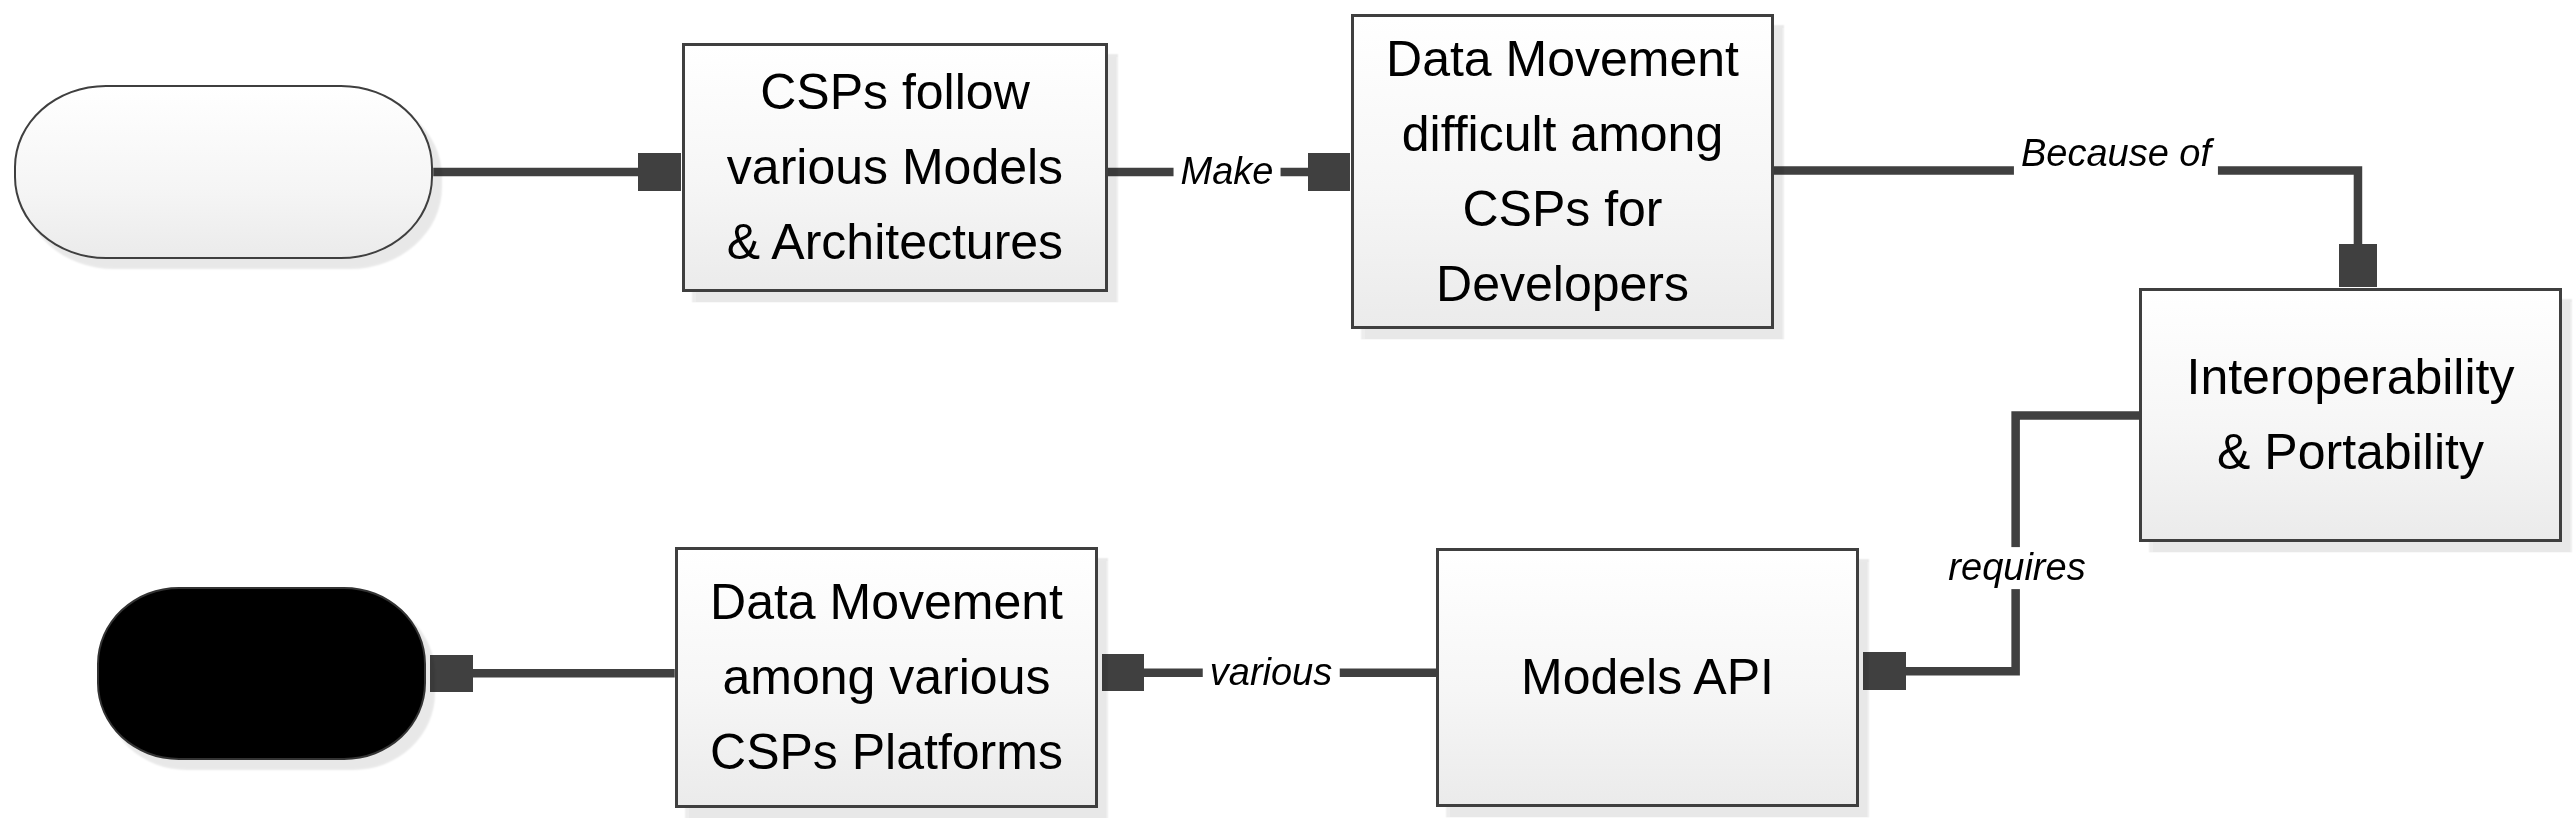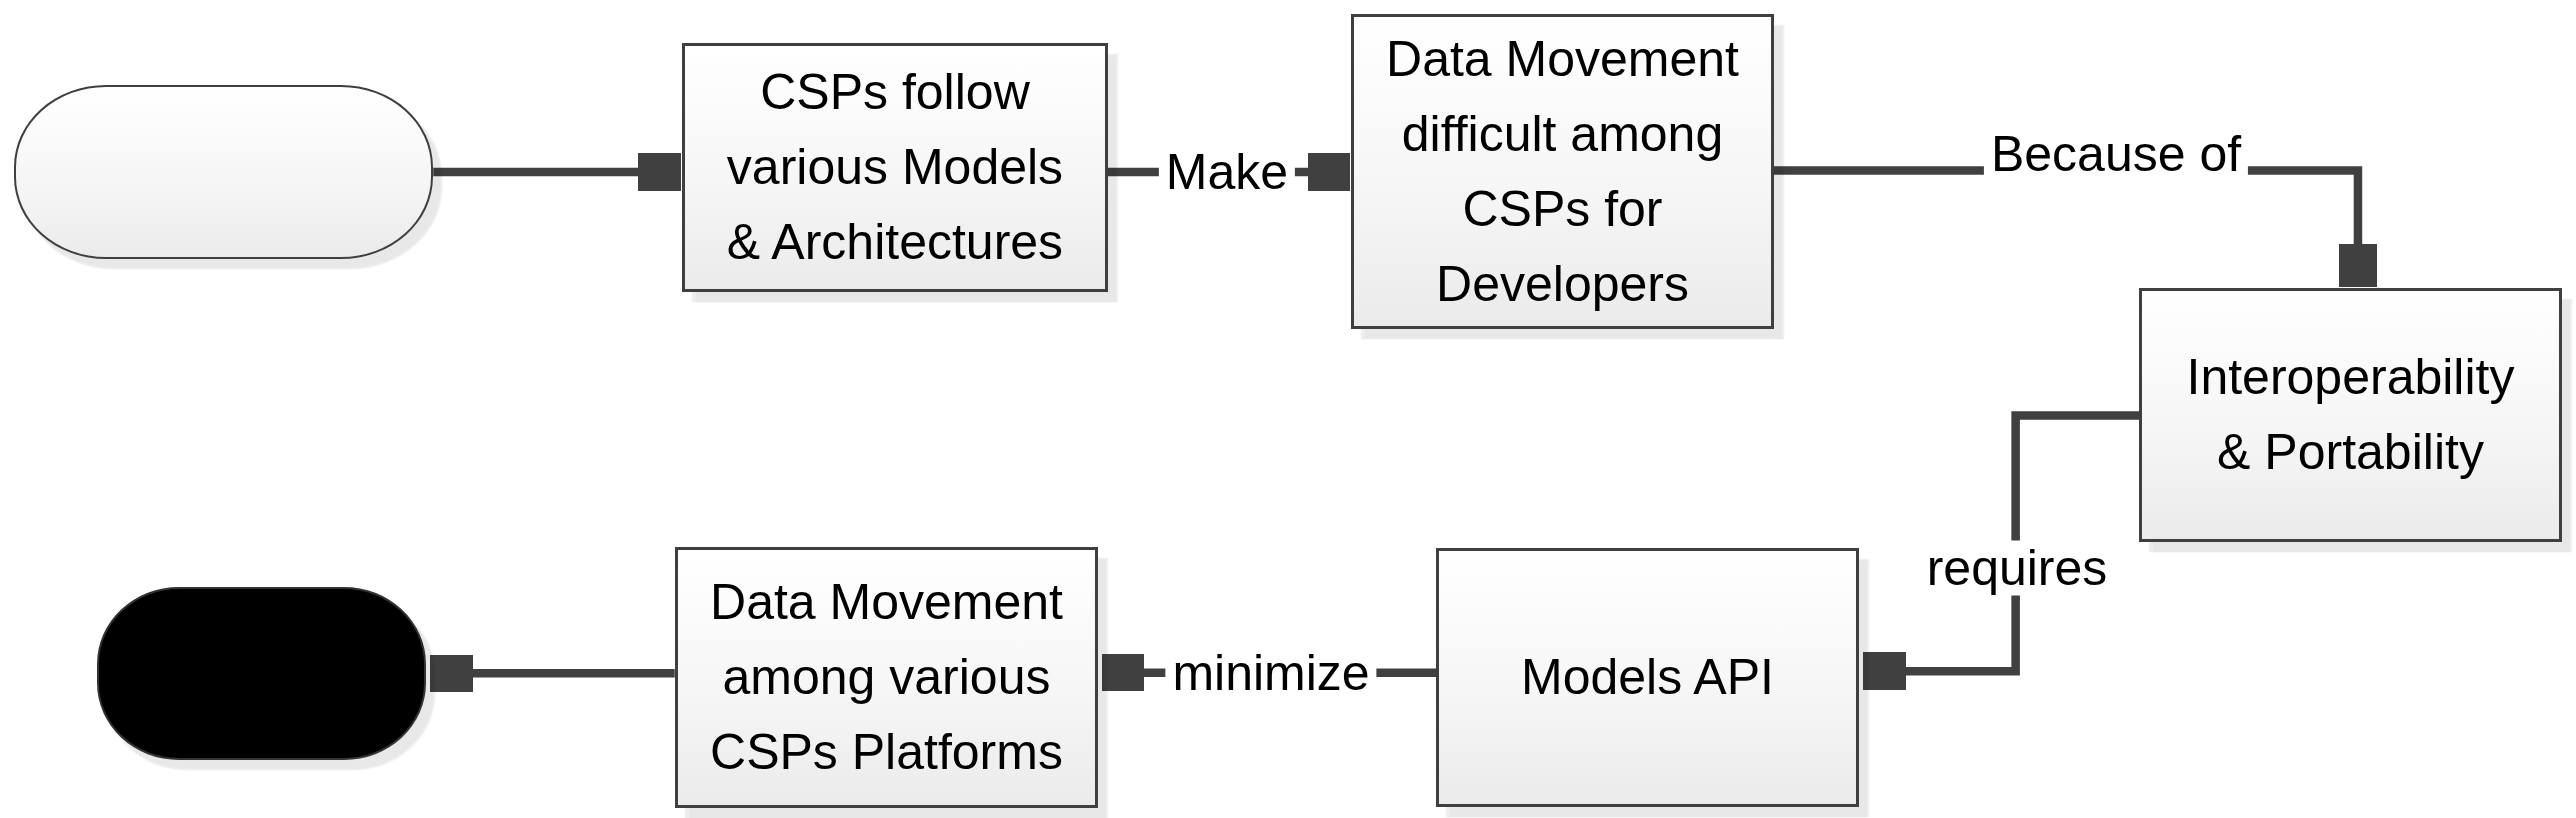--- a/index.html
+++ b/index.html
@@ -61,24 +61,25 @@
     background: var(--end-fill);
     border-color: #333333;
     border-radius: 82px / 77px;
   }
 
   .edge-label {
     position: absolute;
     transform: translate(-50%, -50%);
     background: var(--page-bg);
     color: var(--text-color);
-    font-size: 50px;
+    font-size: 38px;
     line-height: 1.1;
     padding: 0 7px;
     white-space: nowrap;
+    font-style: italic;
   }
 
   
   .n-start  { left: 14px;   top: 85px; width: 419px; height: 174px; }
   .n-models { left: 682px;  top: 43px;  width: 426px; height: 249px; }
   .n-diff   { left: 1351px; top: 14px;  width: 423px; height: 315px; }
   .n-interop{ left: 2139px; top: 288px; width: 423px; height: 254px; }
   .n-api    { left: 1436px; top: 548px; width: 423px; height: 259px; }
   .n-move   { left: 675px;  top: 547px; width: 423px; height: 261px; }
   .n-end    { left: 97px;  top: 587px; width: 329px; height: 173px; }
@@ -128,16 +129,16 @@
 CSPs Platforms</div>
 
   <div class="node terminator end n-end"></div>
 
   <span class="edge-label l-make">Make</span>
 
   <span class="edge-label l-because">Because of</span>
 
   <span class="edge-label l-requires">requires</span>
 
-  <span class="edge-label l-minimize">minimize</span>
+  <span class="edge-label l-minimize">various</span>
 
 </div>
 
 
 </body></html>

